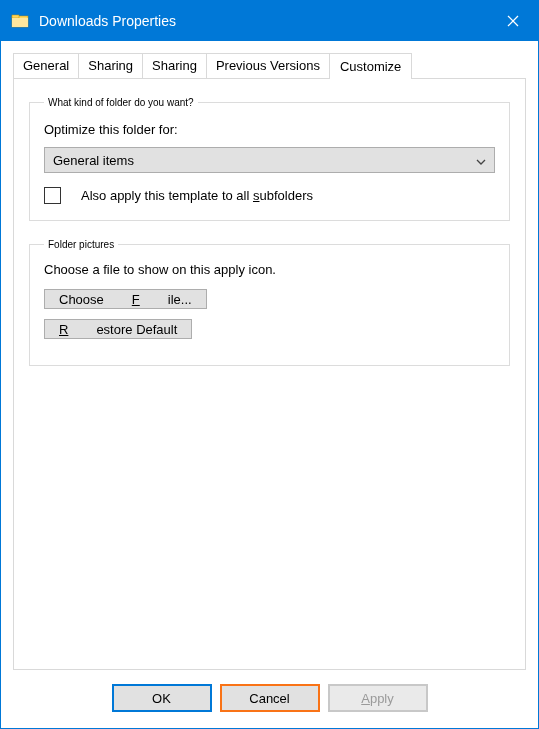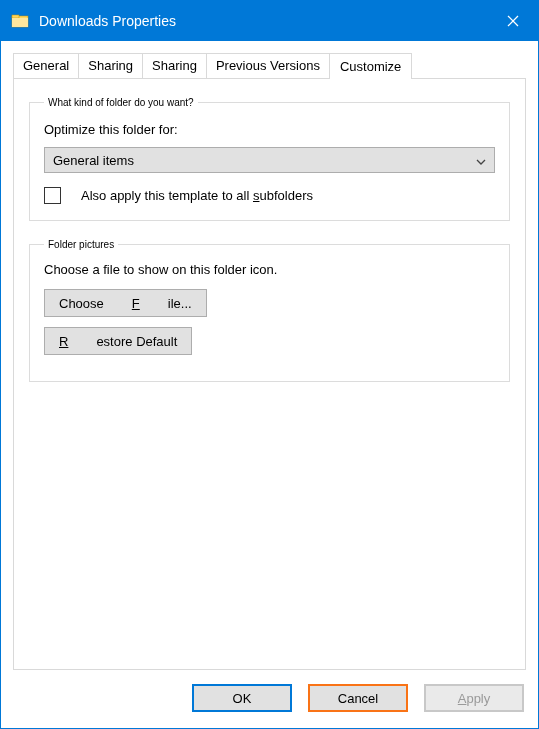--- a/index.html
+++ b/index.html
@@ -100,35 +100,35 @@
   }
   .checkbox {
     width: 17px; height: 17px;
     border: 1px solid #333;
     margin-right: 6px;
     background: #fff;
   }
   .desc { margin: 2px 0 12px 0; }
   .btn {
     min-width: 130px;
-    height: 28px;
+    height: 20px;
     border: 1px solid #adadad;
     background: #e1e1e1;
     display: inline-flex;
     align-items: center;
     justify-content: center;
     padding: 0 14px;
     font-size: 13px;
     margin-bottom: 10px;
     gap: 28px;
   }
   .footer {
     display: flex;
-    justify-content: flex-end;
-    gap: 16px;
+    justify-content: center;
+    gap: 8px;
     padding: 14px 14px 16px 14px;
   }
   .footer .fbtn {
     width: 100px; height: 28px;
     border: 2px solid #f97316;
     background: #e1e1e1;
     display: flex; align-items: center; justify-content: center;
     font-size: 13px;
   }
   .footer .fbtn.default {
@@ -187,21 +187,21 @@
       <div class="checkbox-row">
         <div class="checkbox"></div>
         <label>
           <span>Also apply this template to all </span><span class="underline">s</span><span>ubfolders</span>
         </label>
       </div>
     </fieldset>
 
     <fieldset class="group">
       <legend>Folder pictures</legend>
-      <div class="desc">Choose a file to show on this folder icon.</div>
+      <div class="desc">Choose a file to show on this apply icon.</div>
       <div>
         <div class="btn">
           <span>Choose </span>
             <span class="underline">F</span>
             <span>ile...</span>
         </div>
       </div>
       <div>
         <div class="btn">
           <span class="underline">R</span>

